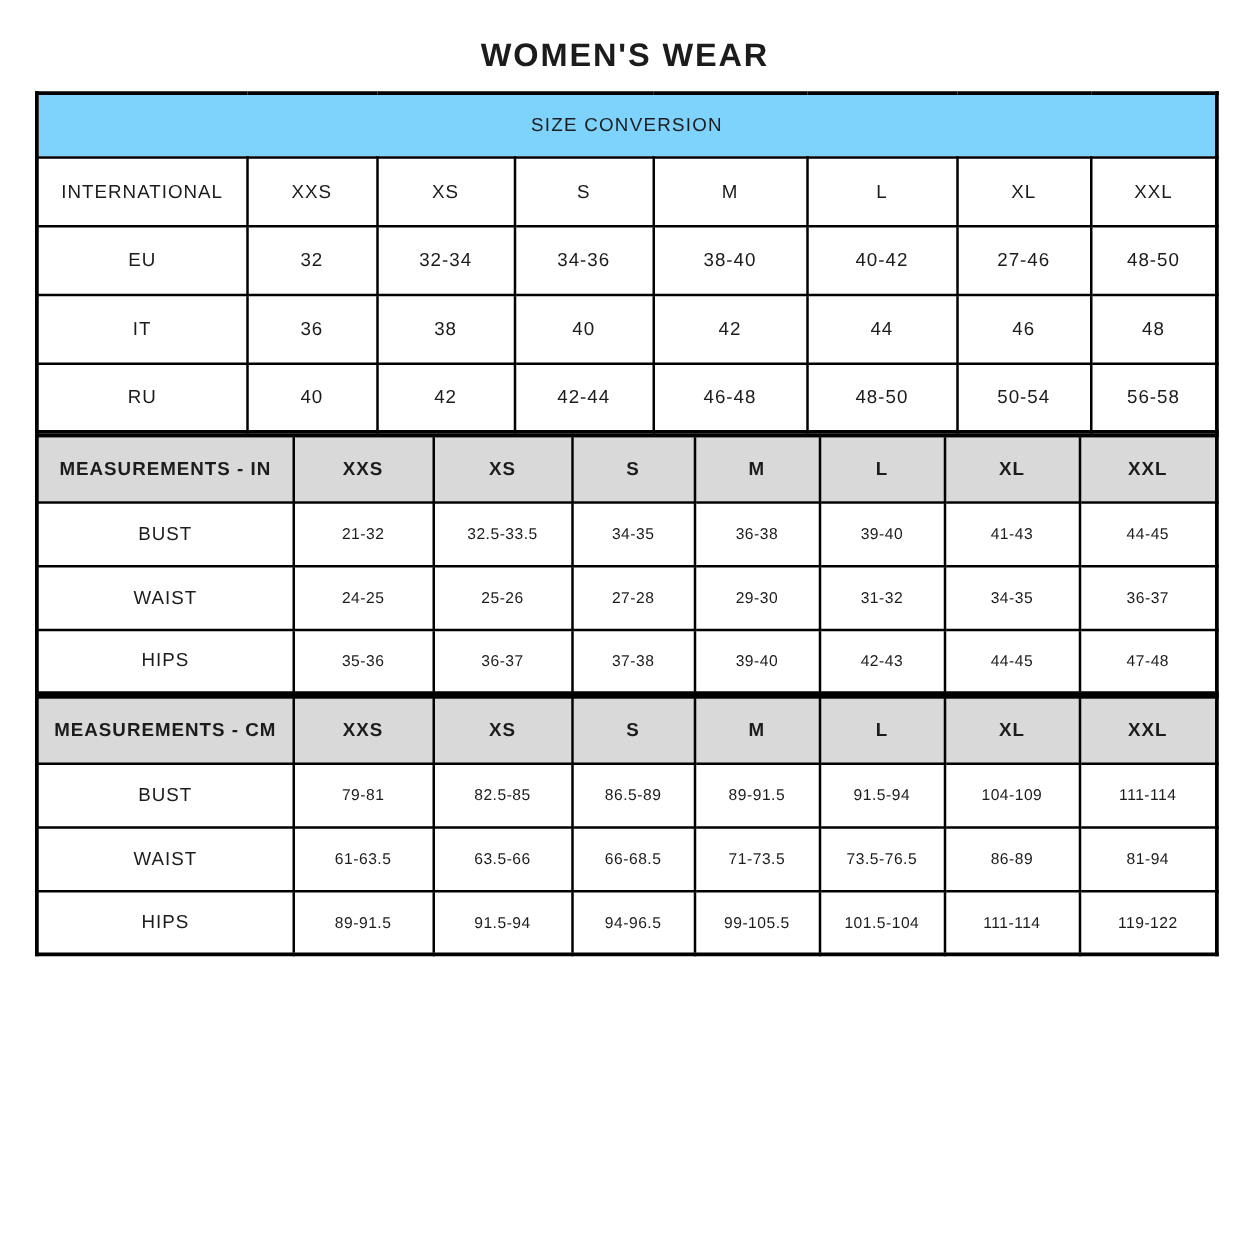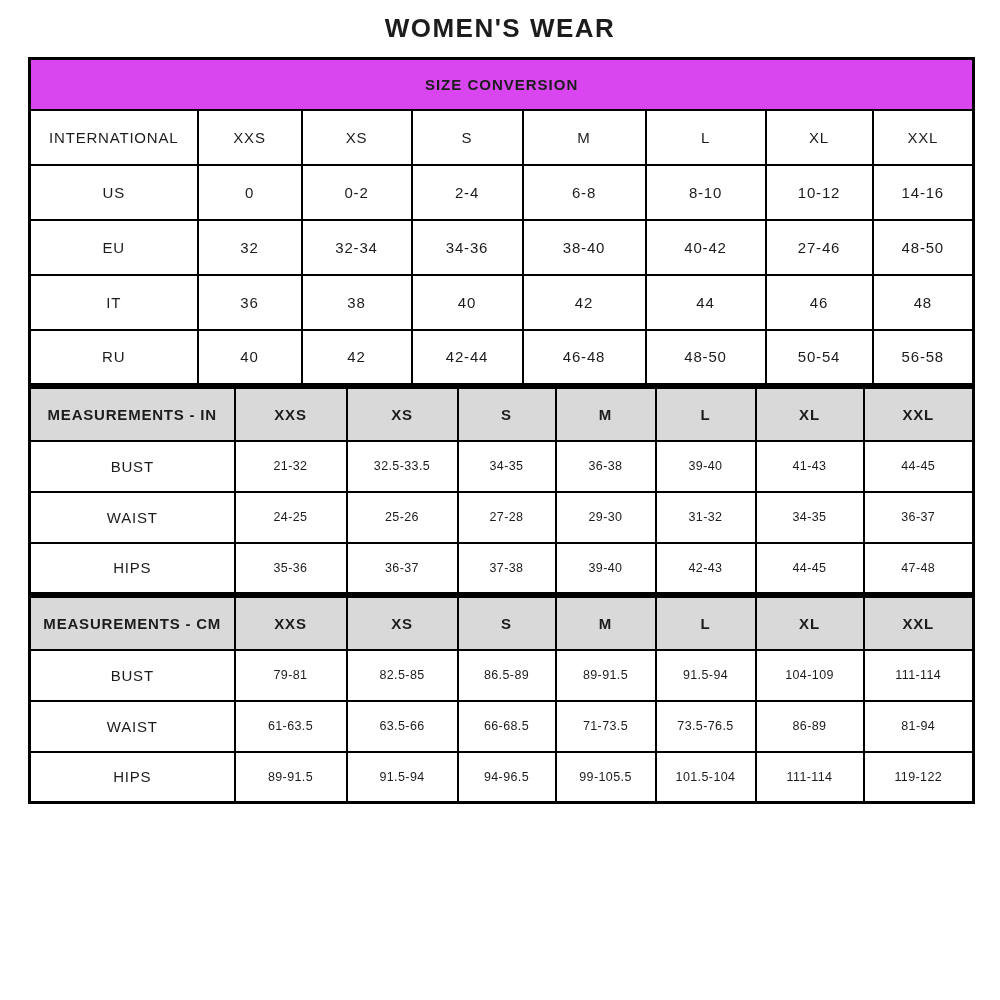--- a/index.html
+++ b/index.html
@@ -9,40 +9,41 @@
     font-family: "Liberation Sans", sans-serif;
     color: #1c1c1c;
   }
   .page { padding: 13px 28px 0 28px; }
   .page-title {
     text-align: center;
     font-size: 26px;
     font-weight: bold;
     letter-spacing: 1.5px;
     margin-bottom: 13px;
+    margin-top: 16px;
   }
   table {
     border-collapse: collapse;
     table-layout: fixed;
     width: 944px;
     border: 3px solid #000000;
   }
   td {
     border: 2px solid #000000;
     text-align: center;
     vertical-align: middle;
     overflow: hidden;
     white-space: nowrap;
   }
   .tbl + .tbl { }
   
   .sc-title-cell {
-    background: #d946ef;
+    background: #7dd3fc;
     height: 51px;
-    font-weight: bold;
+    font-weight: normal;
     font-size: 15px;
     letter-spacing: 1px;
   }
   .sc-row td { height: 55px; font-size: 15px; letter-spacing: 0.8px; }
   
   .m-head td {
     background: #d9d9d9;
     height: 53px;
     font-weight: bold;
     font-size: 15px;
@@ -76,30 +77,20 @@
     </tr>
     <tr class="sc-row">
       <td>INTERNATIONAL</td>
       <td>XXS</td>
       <td>XS</td>
       <td>S</td>
       <td>M</td>
       <td>L</td>
       <td>XL</td>
       <td>XXL</td>
-    </tr>
-    <tr class="sc-row">
-      <td class="row-label">US</td>
-      <td>0</td>
-      <td>0-2</td>
-      <td>2-4</td>
-      <td>6-8</td>
-      <td>8-10</td>
-      <td>10-12</td>
-      <td>14-16</td>
     </tr>
     <tr class="sc-row">
       <td class="row-label">EU</td>
       <td>32</td>
       <td>32-34</td>
       <td>34-36</td>
       <td>38-40</td>
       <td>40-42</td>
       <td>27-46</td>
       <td>48-50</td>

